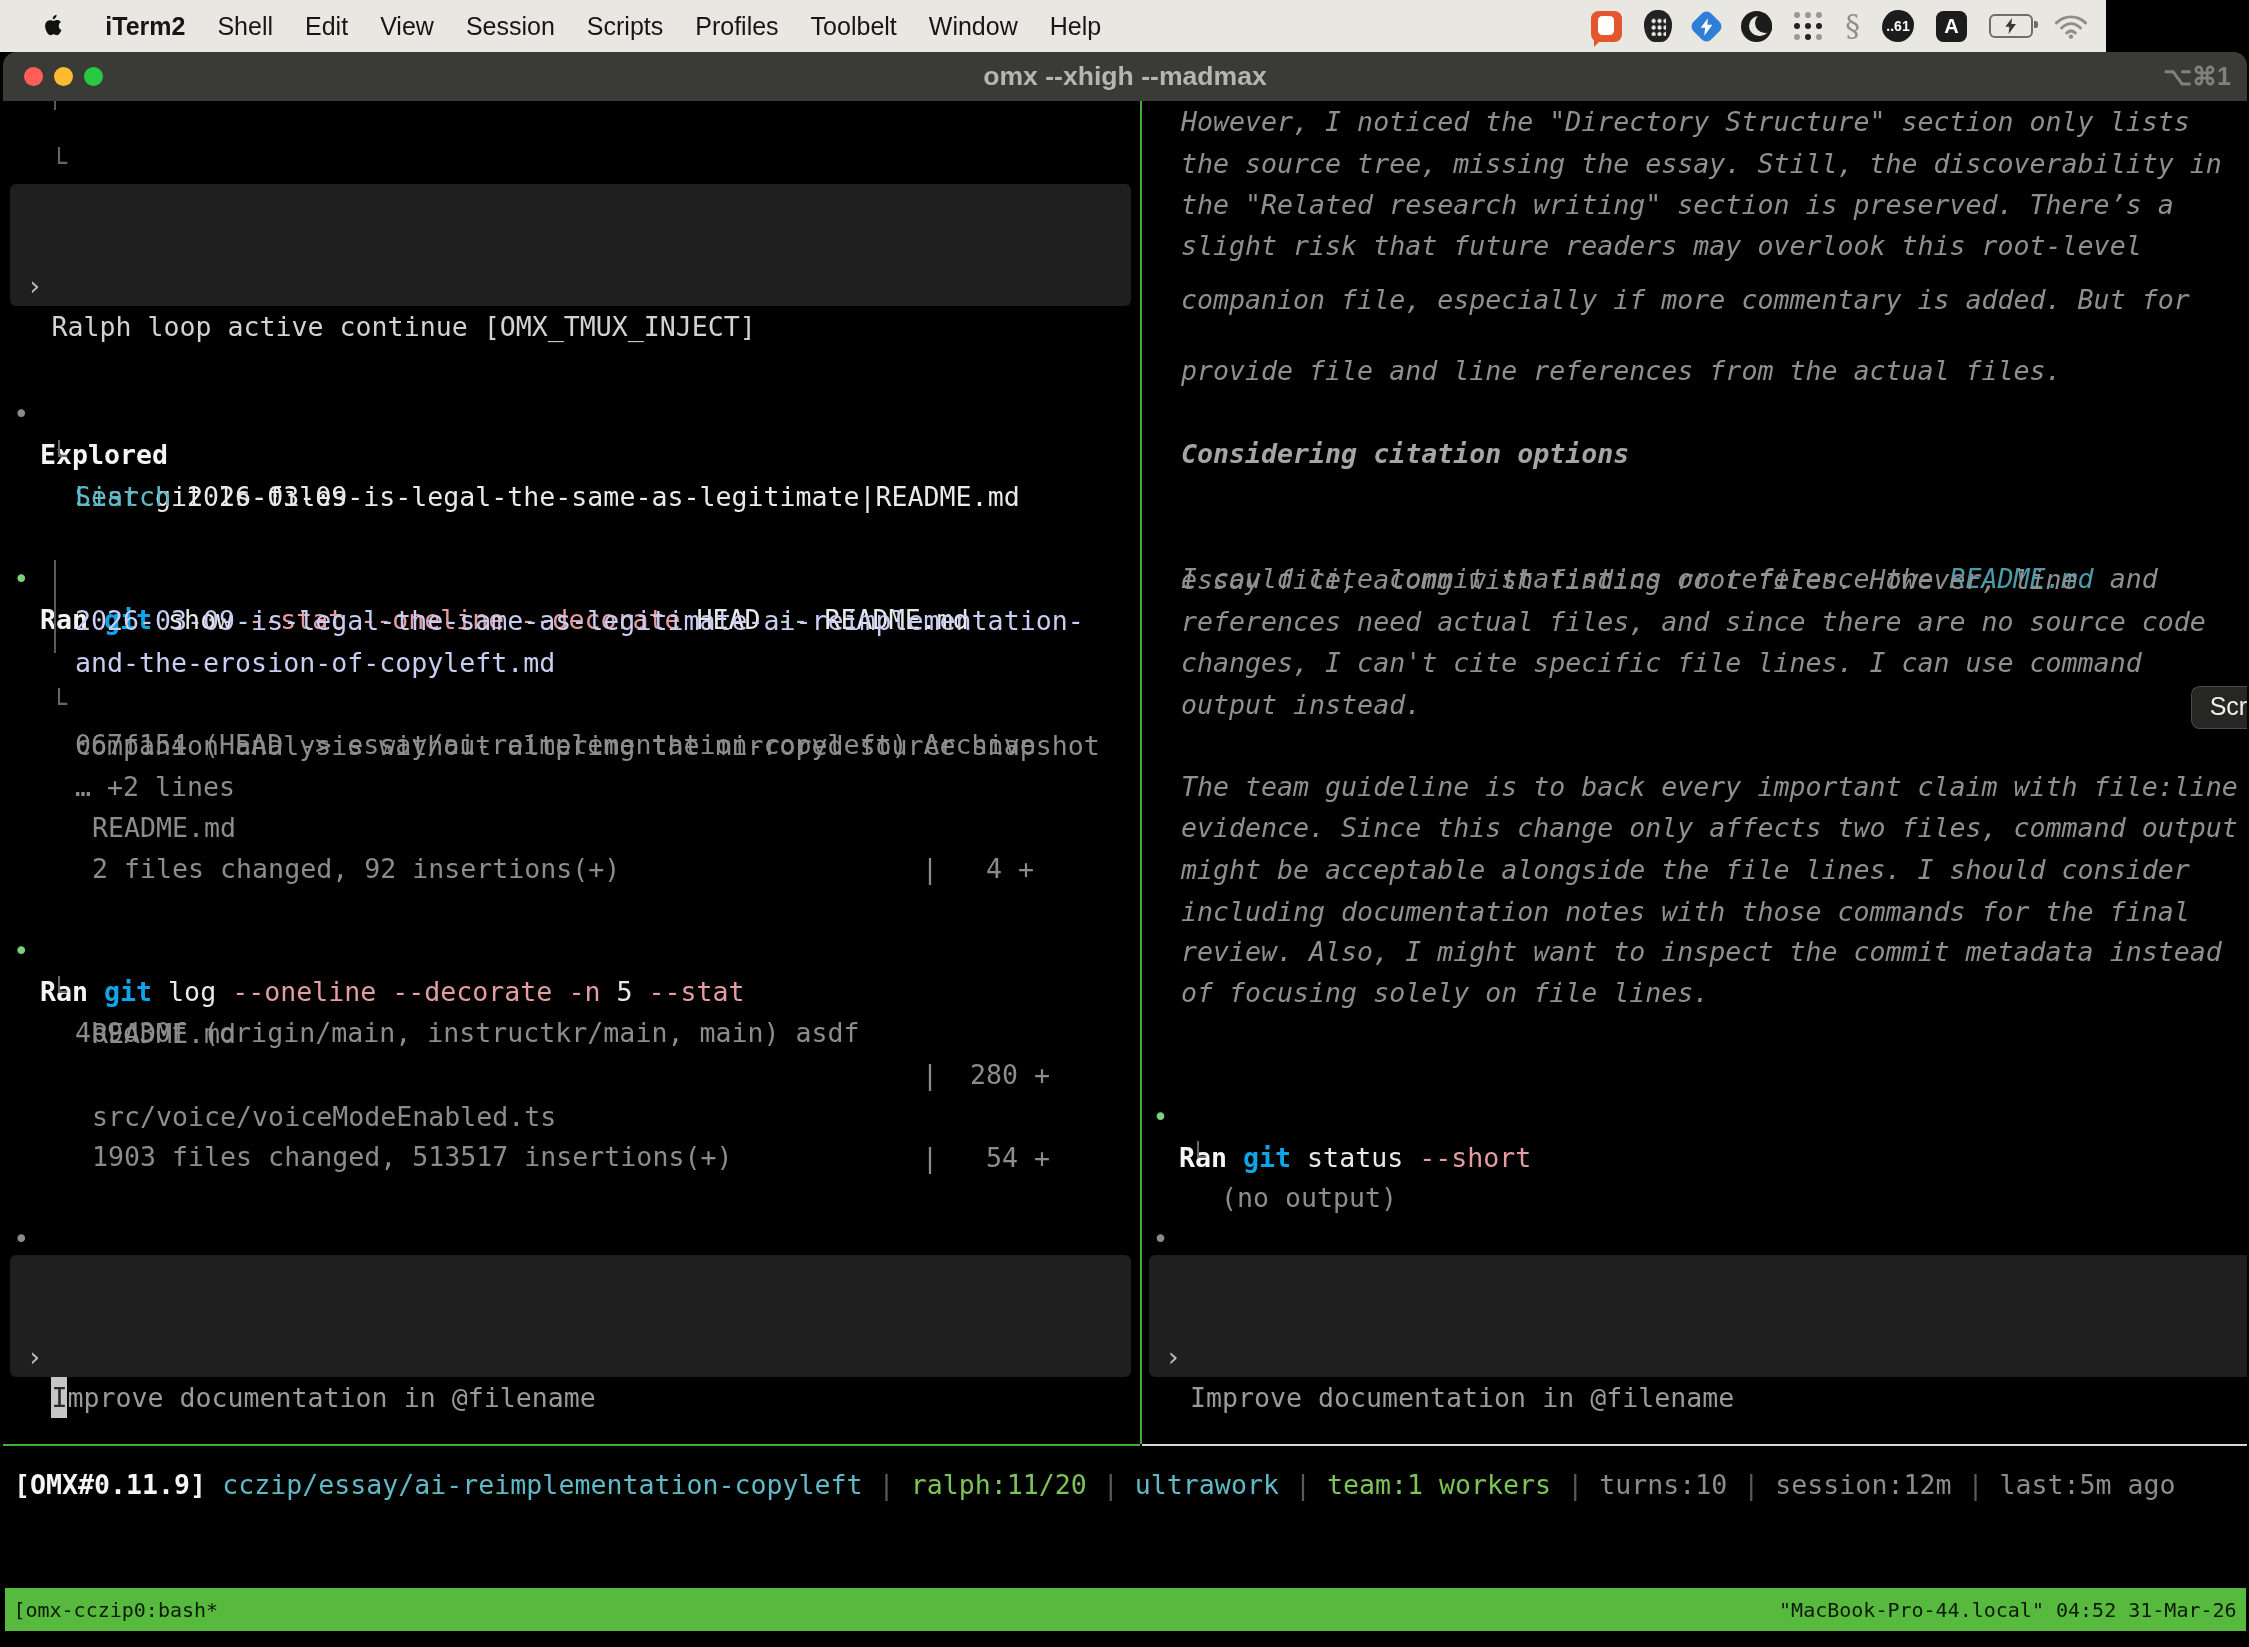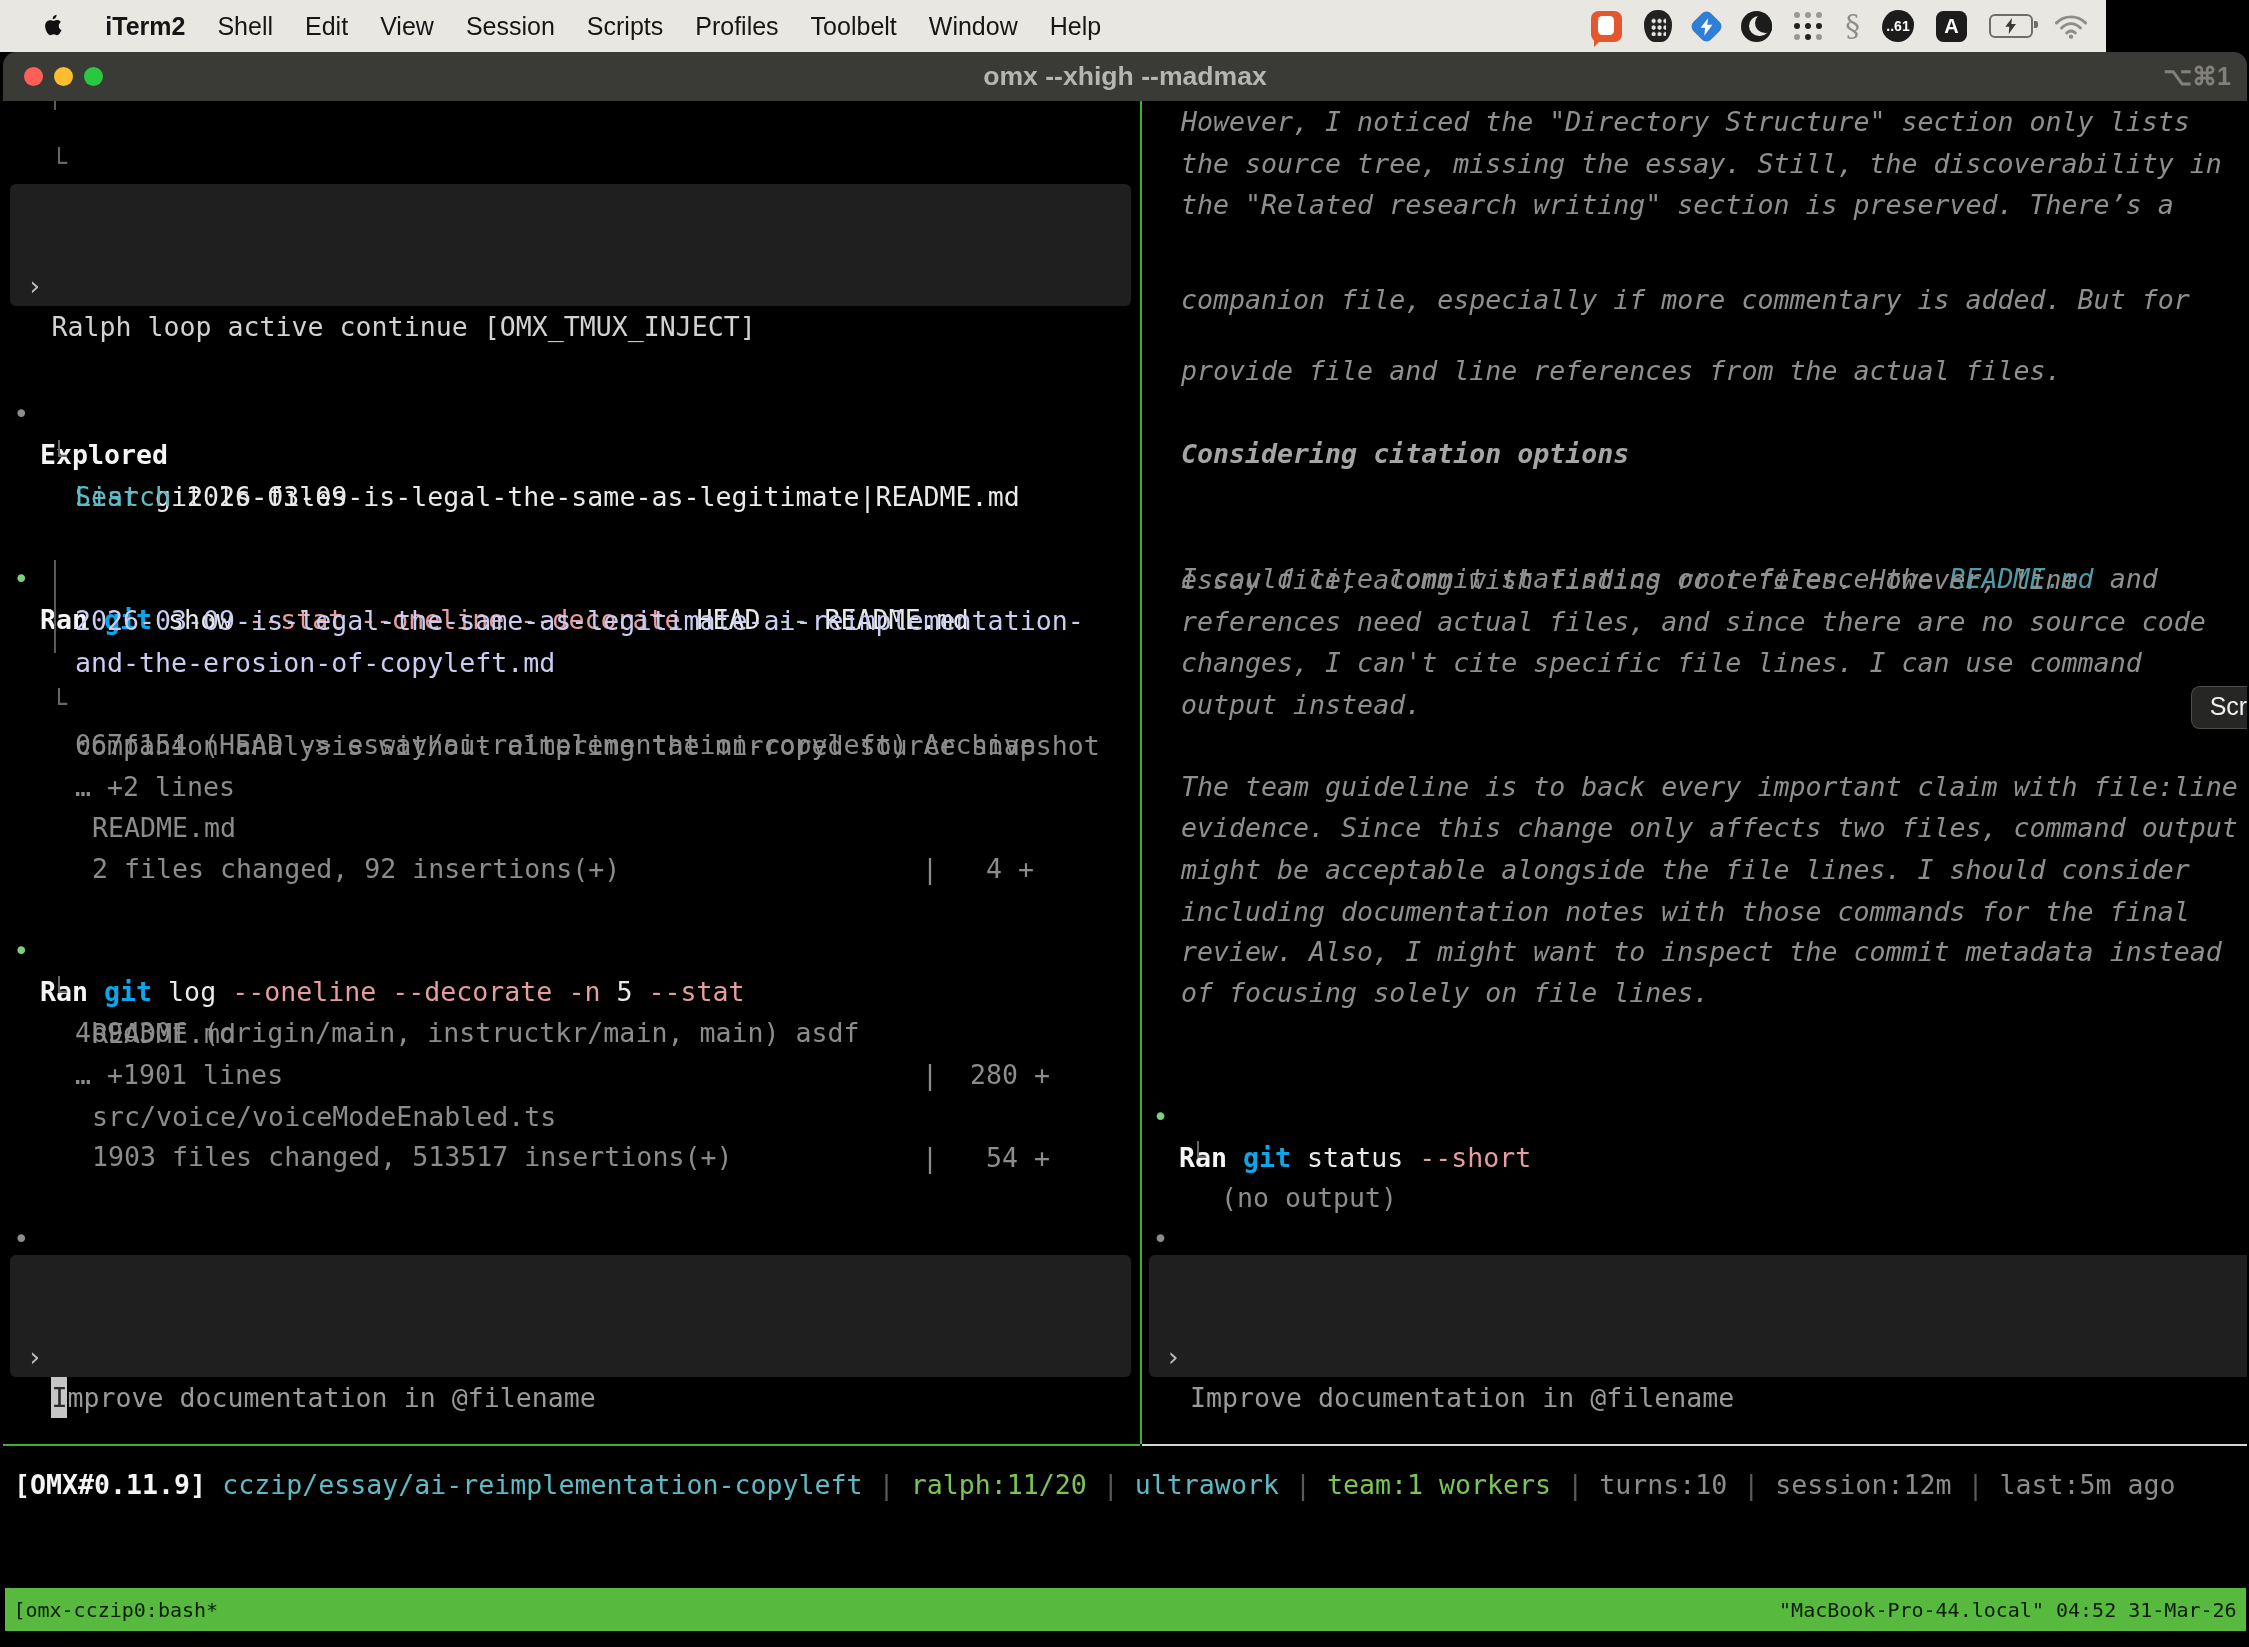--- a/index.html
+++ b/index.html
@@ -266,23 +266,20 @@
           <span class="txt-main"><span class="boldw">Ran</span><span class="blue"> git</span><span class="white"> log</span><span class="pink"> --oneline --decorate</span><span class="pink"> -n</span><span class="white"> 5</span><span class="pink"> --stat</span></span>
         </div>
         <div class="line" style="top:829px">
           <span class="tree">└</span>
           <span class="txt-sub gray">4b9d30f (origin/main, instructkr/main, main) asdf</span>
         </div>
         <div class="line" style="top:871px">
           <span class="txt-stat gray">README.md</span>
           <span class="count">|  280 +</span>
         </div>
-        <div class="line" style="top:912px">
-          <span class="txt-sub gray">… +1901 lines</span>
-        </div>
         <div class="line" style="top:954px">
           <span class="txt-stat gray">src/voice/voiceModeEnabled.ts</span>
           <span class="count">|   54 +</span>
         </div>
         <div class="line" style="top:994px">
           <span class="txt-stat gray">1903 files changed, 513517 insertions(+)</span>
         </div>
 
         <div class="line" style="top:1076px">
           <span class="bullet gray">•</span>
@@ -299,20 +296,21 @@
         <div class="line" style="top:1299px">
           <span class="gray" style="position:absolute;left:41px;">gpt-5.4 xhigh · main · 91% left · 2.31M in · 22.2K out · 5h 92% · …</span>
         </div>
       </div>
 
       <div class="pane pane-right">
 
         <div class="line" style="top:0"><span class="txt-para ital">However, I noticed the "Directory Structure" section only lists</span></div>
         <div class="line" style="top:42px"><span class="txt-para ital">the source tree, missing the essay. Still, the discoverability in</span></div>
         <div class="line" style="top:83px"><span class="txt-para ital">the "Related research writing" section is preserved. There’s a</span></div>
+        <div class="line" style="top:124px"><span class="txt-para ital">slight risk that future readers may overlook this root-level</span></div>
         <div class="line" style="top:178px"><span class="txt-para ital">companion file, especially if more commentary is added. But for</span></div>
         <div class="line" style="top:249px"><span class="txt-para ital">provide file and line references from the actual files.</span></div>
 
         <div class="line" style="top:332px"><span class="txt-para ital-head">Considering citation options</span></div>
 
         <div class="line" style="top:416px">
           <span class="txt-para"><span class="ital">I could cite commit statistics or reference the </span><span class="ital-link">README.md</span><span class="ital"> and</span></span>
         </div>
         <div class="line" style="top:458px"><span class="txt-para ital">essay file, along with finding root files. However, line</span></div>
         <div class="line" style="top:500px"><span class="txt-para ital">references need actual files, and since there are no source code</span></div>

